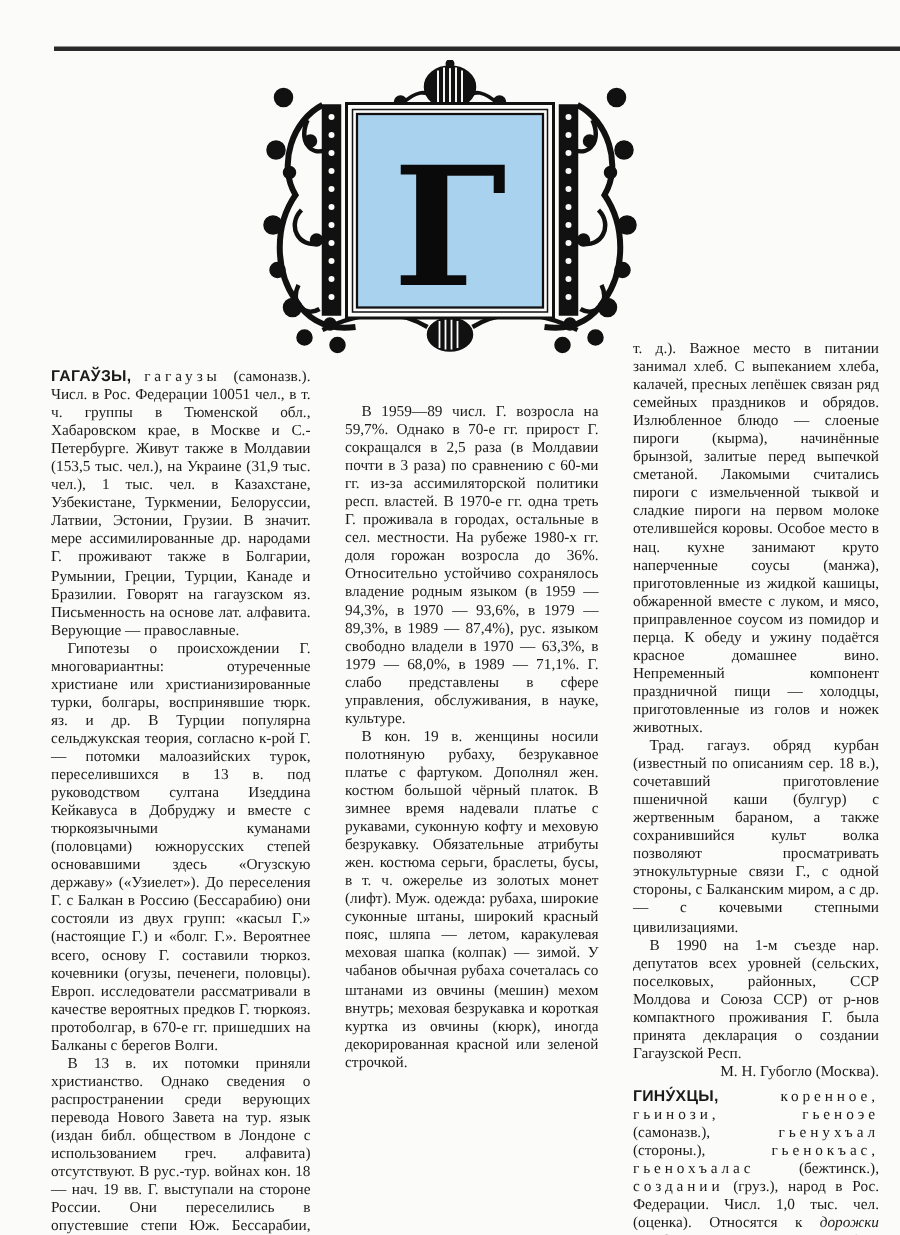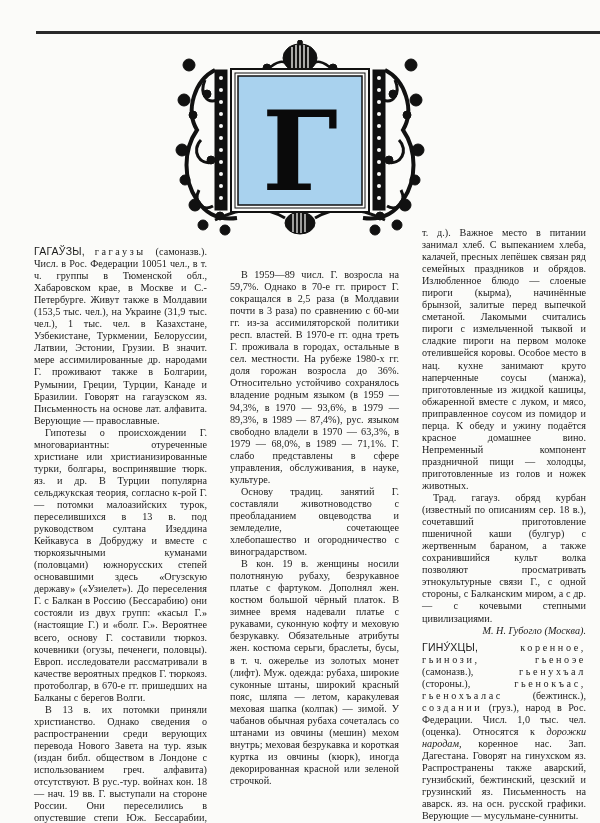--- a/index.html
+++ b/index.html
@@ -21,24 +21,24 @@
     position: absolute; font-size: 10.2px; line-height: 12.05px;
     text-align: justify; hyphens: manual;
   }
   .col p { margin: 0; text-indent: 11px; }
   .col p.noindent { text-indent: 0; }
   .col-left { left: 34px; top: 245px; width: 173px; }
   .col-mid { left: 230px; top: 269px; width: 169px; }
   .col-right { left: 422px; top: 227px; width: 164px; }
   .headword {
     font-family: "Liberation Sans", "DejaVu Sans", sans-serif;
-    font-weight: normal; font-size: 10.5px; letter-spacing: 0.2px;
+    font-weight: bold; font-size: 10.5px; letter-spacing: 0.2px;
   }
   .spaced { letter-spacing: 2.6px; }
-  .signature { text-align: right; font-style: italic; margin: 0; text-indent: 0; }
+  .signature { text-align: right; margin: 0; text-indent: 0; }
   .gap { height: 4px; }
 </style>
 </head>
 <body>
 
 <div class="top-rule"></div>
 
 <svg class="ornament" viewBox="0 0 250 198" xmlns="http://www.w3.org/2000/svg">
   <g fill="#111" stroke="#111">
 
@@ -131,28 +131,28 @@
     <span class="headword">ГАГАЎЗЫ,</span>
     <span class="spaced">гагаузы</span>
     <span>(самоназв.). Числ. в Рос. Федерации 10051 чел., в т. ч. группы в Тюменской обл., Хабаровском крае, в Москве и С.-Петербурге. Живут также в Молдавии (153,5 тыс. чел.), на Украине (31,9 тыс. чел.), 1 тыс. чел. в Казахстане, Узбекистане, Туркмении, Белоруссии, Латвии, Эстонии, Грузии. В значит. мере ассимилированные др. народами Г. проживают также в Болгарии, Румынии, Греции, Турции, Канаде и Бразилии. Говорят на гагаузском яз. Письменность на основе лат. алфавита. Верующие — православные.</span>
   </p>
   <p>Гипотезы о происхождении Г. многовариантны: отуреченные христиане или христианизированные турки, болгары, воспринявшие тюрк. яз. и др. В Турции популярна сельджукская теория, согласно к-рой Г. — потомки малоазийских турок, переселившихся в 13 в. под руководством султана Изеддина Кейкавуса в Добруджу и вместе с тюркоязычными куманами (половцами) южнорусских степей основавшими здесь «Огузскую державу» («Узиелет»). До переселения Г. с Балкан в Россию (Бессарабию) они состояли из двух групп: «касыл Г.» (настоящие Г.) и «болг. Г.». Вероятнее всего, основу Г. составили тюркоз. кочевники (огузы, печенеги, половцы). Европ. исследователи рассматривали в качестве вероятных предков Г. тюркояз. протоболгар, в 670-е гг. пришедших на Балканы с берегов Волги.</p>
   <p>В 13 в. их потомки приняли христианство. Однако сведения о распространении среди верующих перевода Нового Завета на тур. язык (издан библ. обществом в Лондоне с использованием греч. алфавита) отсутствуют. В рус.-тур. войнах кон. 18 — нач. 19 вв. Г. выступали на стороне России. Они переселились в опустевшие степи Юж. Бессарабии, преим. в Бендерский и Измаильский уезды. В 1861—62 группа Г. поселилась в Таврической губ. В ходе реализации столыпинской агр. реформы часть Г. в 1912—14 переселилась в Казахстан. В годы коллективизации группа Г. осела в Узбекистане, к-рая ради сохранения гражд. прав идентифицировалась с болгарами (до сих пор Г. в с. Майском Ташкентской обл. считают себя болгарами).</p>
 </div>
 
 <div class="col col-mid">
   <p>В 1959—89 числ. Г. возросла на 59,7%. Однако в 70-е гг. прирост Г. сокращался в 2,5 раза (в Молдавии почти в 3 раза) по сравнению с 60-ми гг. из-за ассимиляторской политики респ. властей. В 1970-е гг. одна треть Г. проживала в городах, остальные в сел. местности. На рубеже 1980-х гг. доля горожан возросла до 36%. Относительно устойчиво сохранялось владение родным языком (в 1959 — 94,3%, в 1970 — 93,6%, в 1979 — 89,3%, в 1989 — 87,4%), рус. языком свободно владели в 1970 — 63,3%, в 1979 — 68,0%, в 1989 — 71,1%. Г. слабо представлены в сфере управления, обслуживания, в науке, культуре.</p>
-  <p>Основу традиц. занятий Г. составляли животноводство с преобладанием овцеводства и земледелие, сочетающее хлебопашество и огородничество с виноградарством.</p>
   <p>В кон. 19 в. женщины носили полотняную рубаху, безрукавное платье с фартуком. Дополнял жен. костюм большой чёрный платок. В зимнее время надевали платье с рукавами, суконную кофту и меховую безрукавку. Обязательные атрибуты жен. костюма серьги, браслеты, бусы, в т. ч. ожерелье из золотых монет (лифт). Муж. одежда: рубаха, широкие суконные штаны, широкий красный пояс, шляпа — летом, каракулевая меховая шапка (колпак) — зимой. У чабанов обычная рубаха сочеталась со штанами из овчины (мешин) мехом внутрь; меховая безрукавка и короткая куртка из овчины (кюрк), иногда декорированная красной или зеленой строчкой.</p>
 
 </div>
 
 <div class="col col-right">
   <p class="noindent">т. д.). Важное место в питании занимал хлеб. С выпеканием хлеба, калачей, пресных лепёшек связан ряд семейных праздников и обрядов. Излюбленное блюдо — слоеные пироги (кырма), начинённые брынзой, залитые перед выпечкой сметаной. Лакомыми считались пироги с измельченной тыквой и сладкие пироги на первом молоке отелившейся коровы. Особое место в нац. кухне занимают круто наперченные соусы (манжа), приготовленные из жидкой кашицы, обжаренной вместе с луком, и мясо, приправленное соусом из помидор и перца. К обеду и ужину подаётся красное домашнее вино. Непременный компонент праздничной пищи — холодцы, приготовленные из голов и ножек животных.</p>
   <p>Трад. гагауз. обряд курбан (известный по описаниям сер. 18 в.), сочетавший приготовление пшеничной каши (булгур) с жертвенным бараном, а также сохранившийся культ волка позволяют просматривать этнокультурные связи Г., с одной стороны, с Балканским миром, а с др. — с кочевыми степными цивилизациями.</p>
+  <p>В 1990 на 1-м съезде нар. депутатов всех уровней (сельских, поселковых, районных, ССР Молдова и Союза ССР) от р-нов компактного проживания Г. была принята декларация о создании Гагаузской Респ.</p>
   <p class="signature">М. Н. Губогло (Москва).</p>
   <div class="gap"></div>
   <p class="noindent">
     <span class="headword">ГИНУ́ХЦЫ,</span>
     <span class="spaced">коренное, гьинози, гьеноэе</span>
     <span>(самоназв.),</span>
     <span class="spaced">гьенухъал</span>
     <span>(стороны.),</span>
     <span class="spaced">гьенокъас, гьенохъалас</span>
     <span>(бежтинск.),</span>

